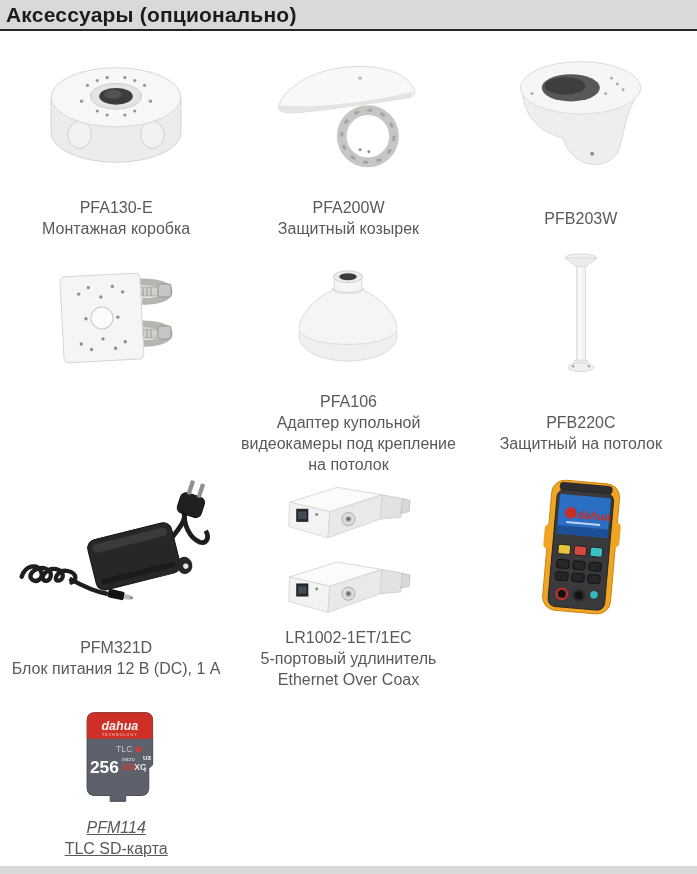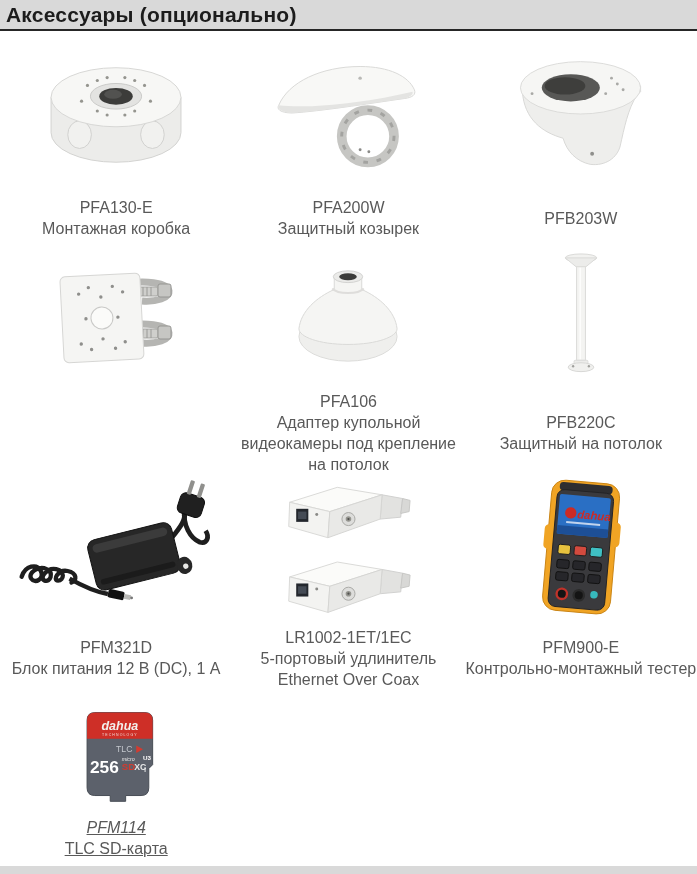--- a/index.html
+++ b/index.html
@@ -289,24 +289,20 @@
             <rect x="32" y="101" width="13" height="9" rx="2"></rect>
             <rect x="49" y="101" width="13" height="9" rx="2"></rect>
             <rect x="66" y="101" width="13" height="9" rx="2"></rect>
           </g>
           <circle cx="40" cy="124" r="5.5" fill="#141414" stroke="#c03229" stroke-width="2.5"></circle>
           <circle cx="58" cy="124" r="5.5" fill="#141414" stroke="#2b2b2b" stroke-width="2.5"></circle>
           <circle cx="74" cy="122" r="4" fill="#37b9bd"></circle>
         </g>
       </svg>
     </div>
-    <div class="caption">
-      <div>PFM900-E</div>
-      <div class="desc">Контрольно-монтажный тестер</div>
-    </div>
   </div>
 </div>
 
 <div class="grid row4">
   <div class="cell">
     <div class="img-area">
       <svg width="108" height="100" viewBox="0 0 112 102">
         <path d="M34,6 H86 Q94,6 94,14 V60 L90,64 V84 Q90,92 82,92 H66 V98 H50 V92 H34 Q26,92 26,84 V14 Q26,6 34,6 Z" fill="#5c616b" stroke="#454a52"></path>
         <path d="M34,6 H86 Q94,6 94,14 V33 H26 V14 Q26,6 34,6 Z" fill="#ce2f27"></path>
         <text x="60" y="24" text-anchor="middle" font-size="13" font-weight="bold" font-style="italic" fill="#f3efec">dahua</text>

